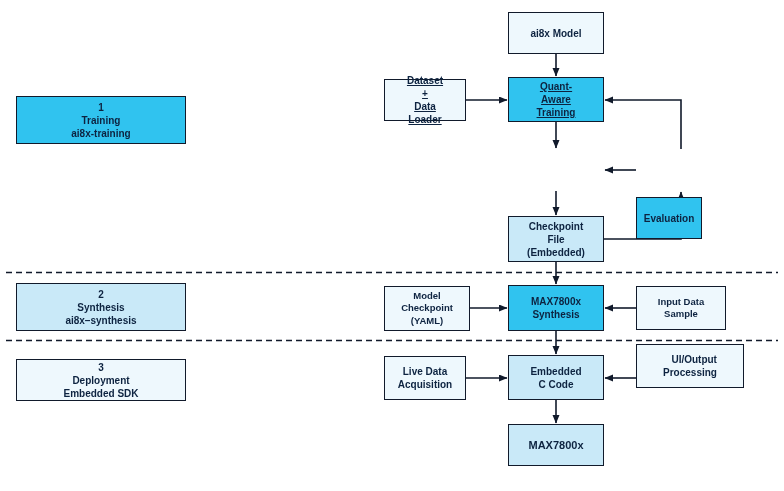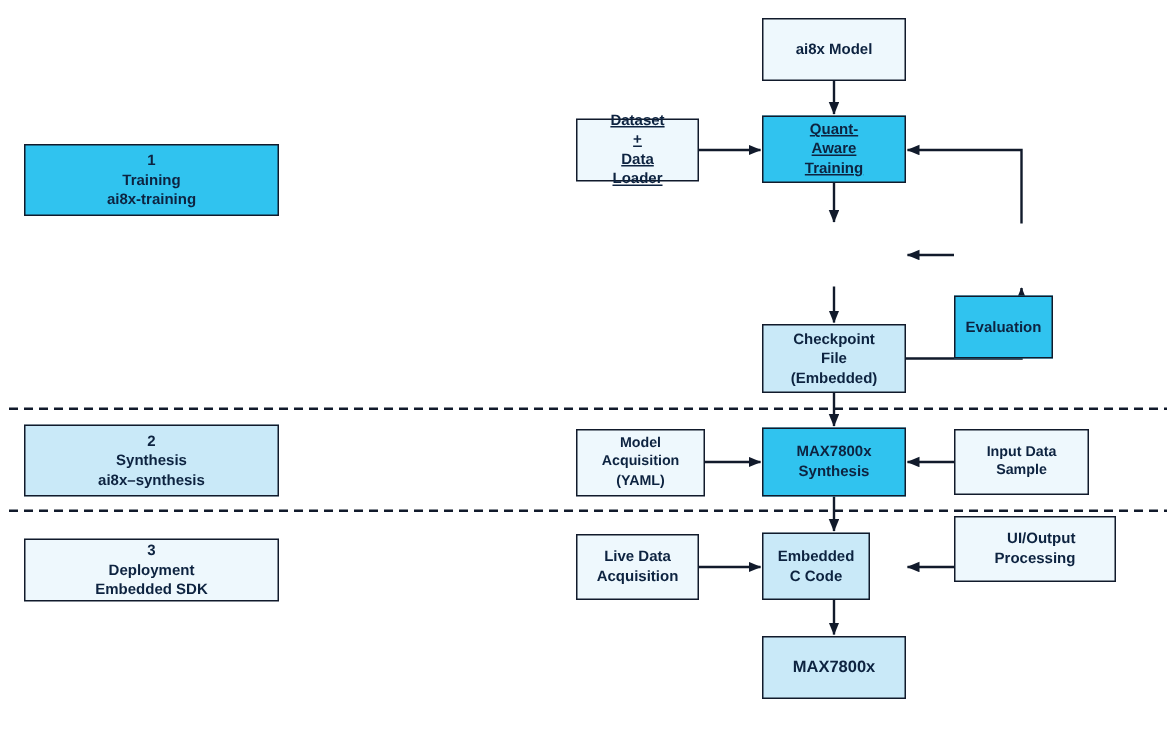--- a/index.html
+++ b/index.html
@@ -66,32 +66,32 @@
 
   <div class="node cyan" style="left:508px; top:77px; width:96px; height:45px;text-decoration:underline;">Quant-Aware
 Training</div>
 
 
   <div class="node cyan" style="left:636px; top:149px; width:66px; height:42px;margin-top:48px;">Evaluation</div>
 
   <div class="node lb" style="left:508px; top:216px; width:96px; height:46px;">Checkpoint File
 (Embedded)</div>
 
-  <div class="node pale" style="left:384px; top:286px; width:86px; height:45px; font-size:9.5px;">Model Acquisition
+  <div class="node pale" style="left:384px; top:286px; width:86px; height:45px; font-size:9.5px;">Model Checkpoint
 (YAML)</div>
 
   <div class="node cyan" style="left:508px; top:285px; width:96px; height:46px;">MAX7800x
 Synthesis</div>
 
   <div class="node pale" style="left:636px; top:286px; width:90px; height:44px; font-size:9.5px;">Input Data Sample</div>
 
   <div class="node pale" style="left:384px; top:356px; width:82px; height:44px;">Live Data
 Acquisition</div>
 
-  <div class="node lb" style="left:508px; top:355px; width:72px; height:45px;">Embedded
+  <div class="node lb" style="left:508px; top:355px; width:96px; height:45px;">Embedded
 C Code</div>
 
   <div class="node pale" style="left:636px; top:344px; width:108px; height:44px;text-align:right;">UI/Output
 Processing</div>
 
   <div class="node lb" style="left:508px; top:424px; width:96px; height:38px; font-size:11px;">MAX7800x</div>
 
 </div>
 
 </body></html>

